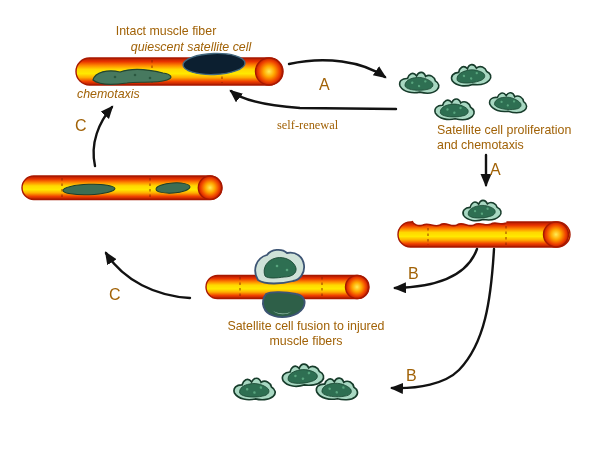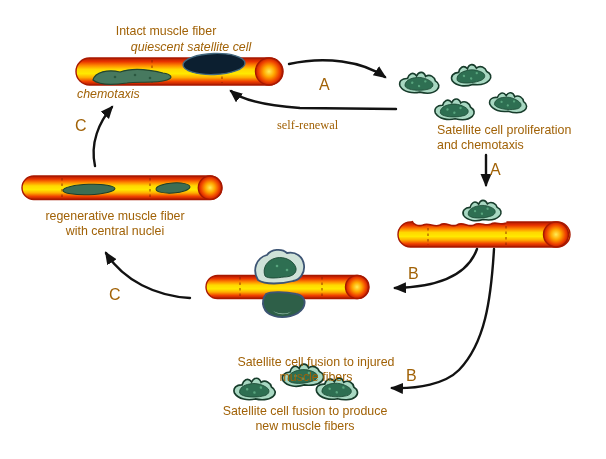--- a/index.html
+++ b/index.html
@@ -120,26 +120,22 @@
     <path class="arrow" d="M190,298 C156,296 124,281 106,253" marker-end="url(#ah)"></path>
     <path class="arrow" d="M95,166 C90,143 99,122 112,107" marker-end="url(#ah)"></path>
   </svg>
 
   <div class="lbl center" style="left:96px;top:24px;width:140px;">Intact muscle fiber</div>
   <div class="lbl center it" style="left:111px;top:40px;width:160px;">quiescent satellite cell</div>
   <div class="lbl it" style="left:77px;top:87px;">chemotaxis</div>
   <div class="lbl" style="left:277px;top:118px;font-family:Liberation Serif, serif;">self-renewal</div>
   <div class="lbl" style="left:425px;top:123px;width:165px;margin-left:12px;">Satellite cell proliferation
 and chemotaxis</div>
-  <div class="lbl center" style="left:25px;top:209px;width:180px;">regenerative muscle fiber
-with central nuclei</div>
-  <div class="lbl center" style="left:221px;top:319px;width:190px;margin-top:36px;">Satellite cell fusion to injured
+  <div class="lbl center" style="left:211px;top:319px;width:190px;">Satellite cell fusion to injured
 muscle fibers</div>
-  <div class="lbl center" style="left:205px;top:404px;width:200px;">Satellite cell fusion to produce
-new muscle fibers</div>
 
   <div class="letter" style="left:319px;top:77px;">A</div>
   <div class="letter" style="left:490px;top:162px;">A</div>
   <div class="letter" style="left:408px;top:266px;">B</div>
   <div class="letter" style="left:406px;top:368px;">B</div>
   <div class="letter" style="left:75px;top:118px;">C</div>
   <div class="letter" style="left:109px;top:287px;">C</div>
 
 </div>
 

